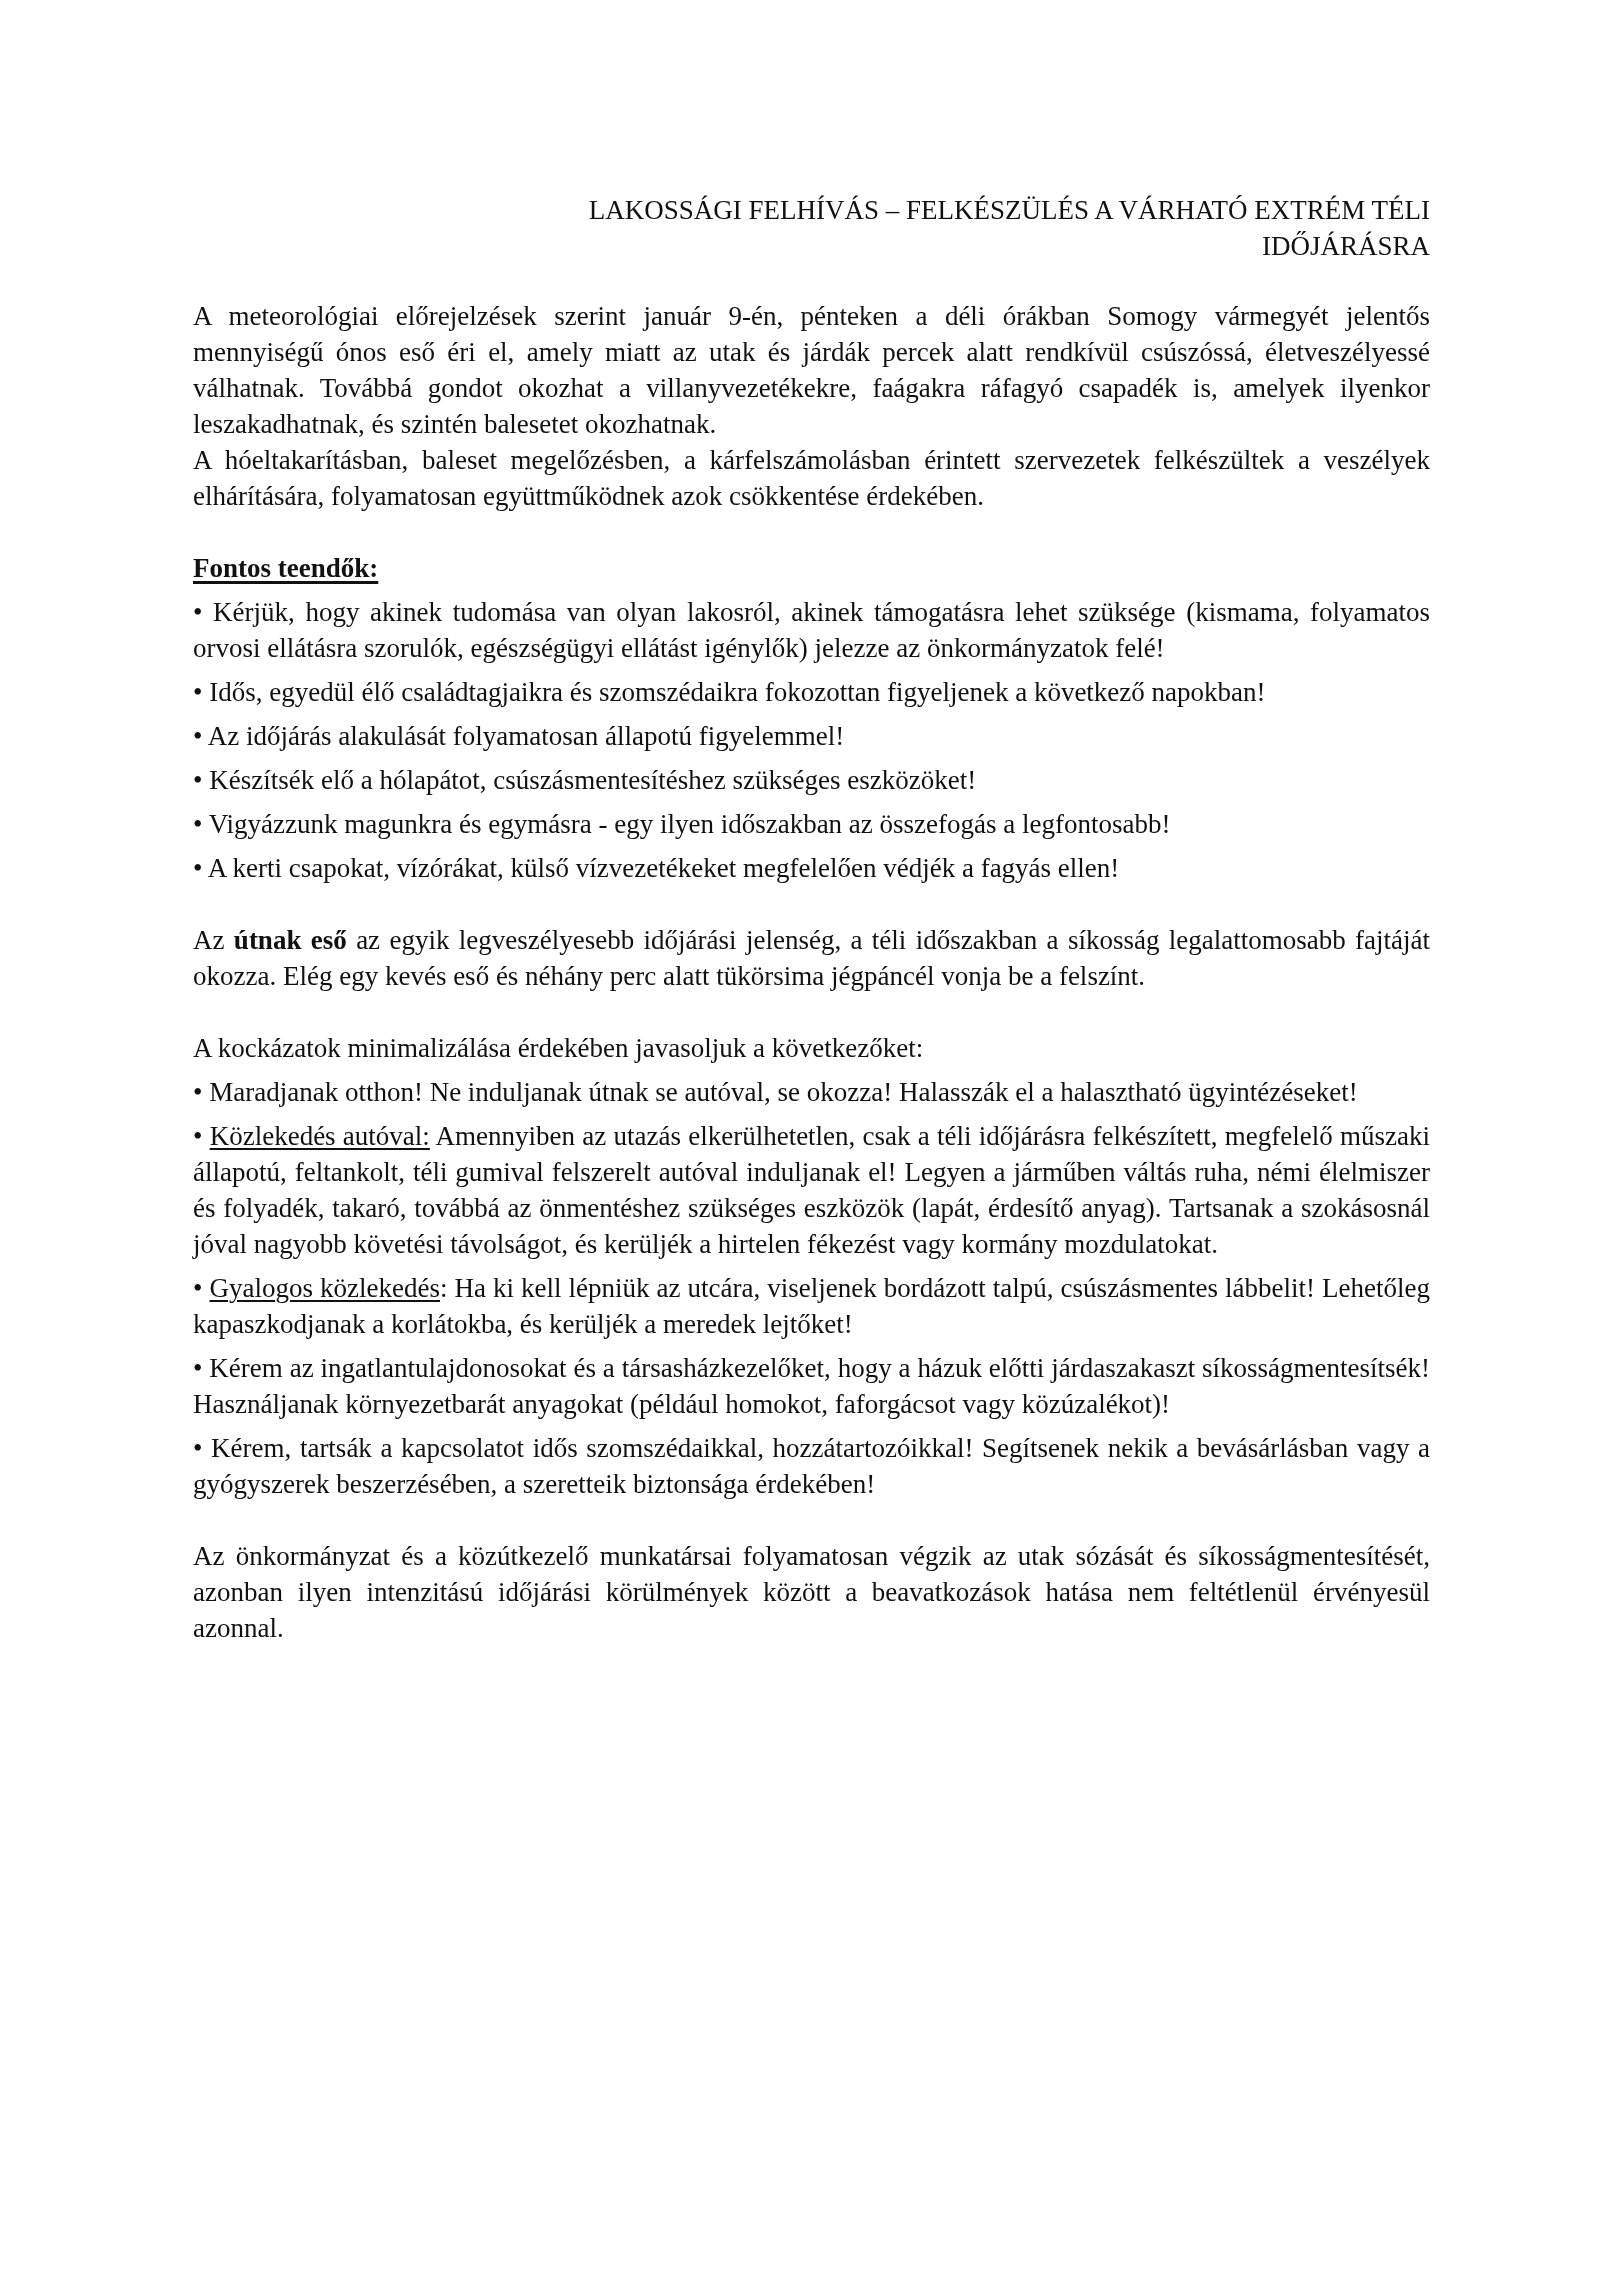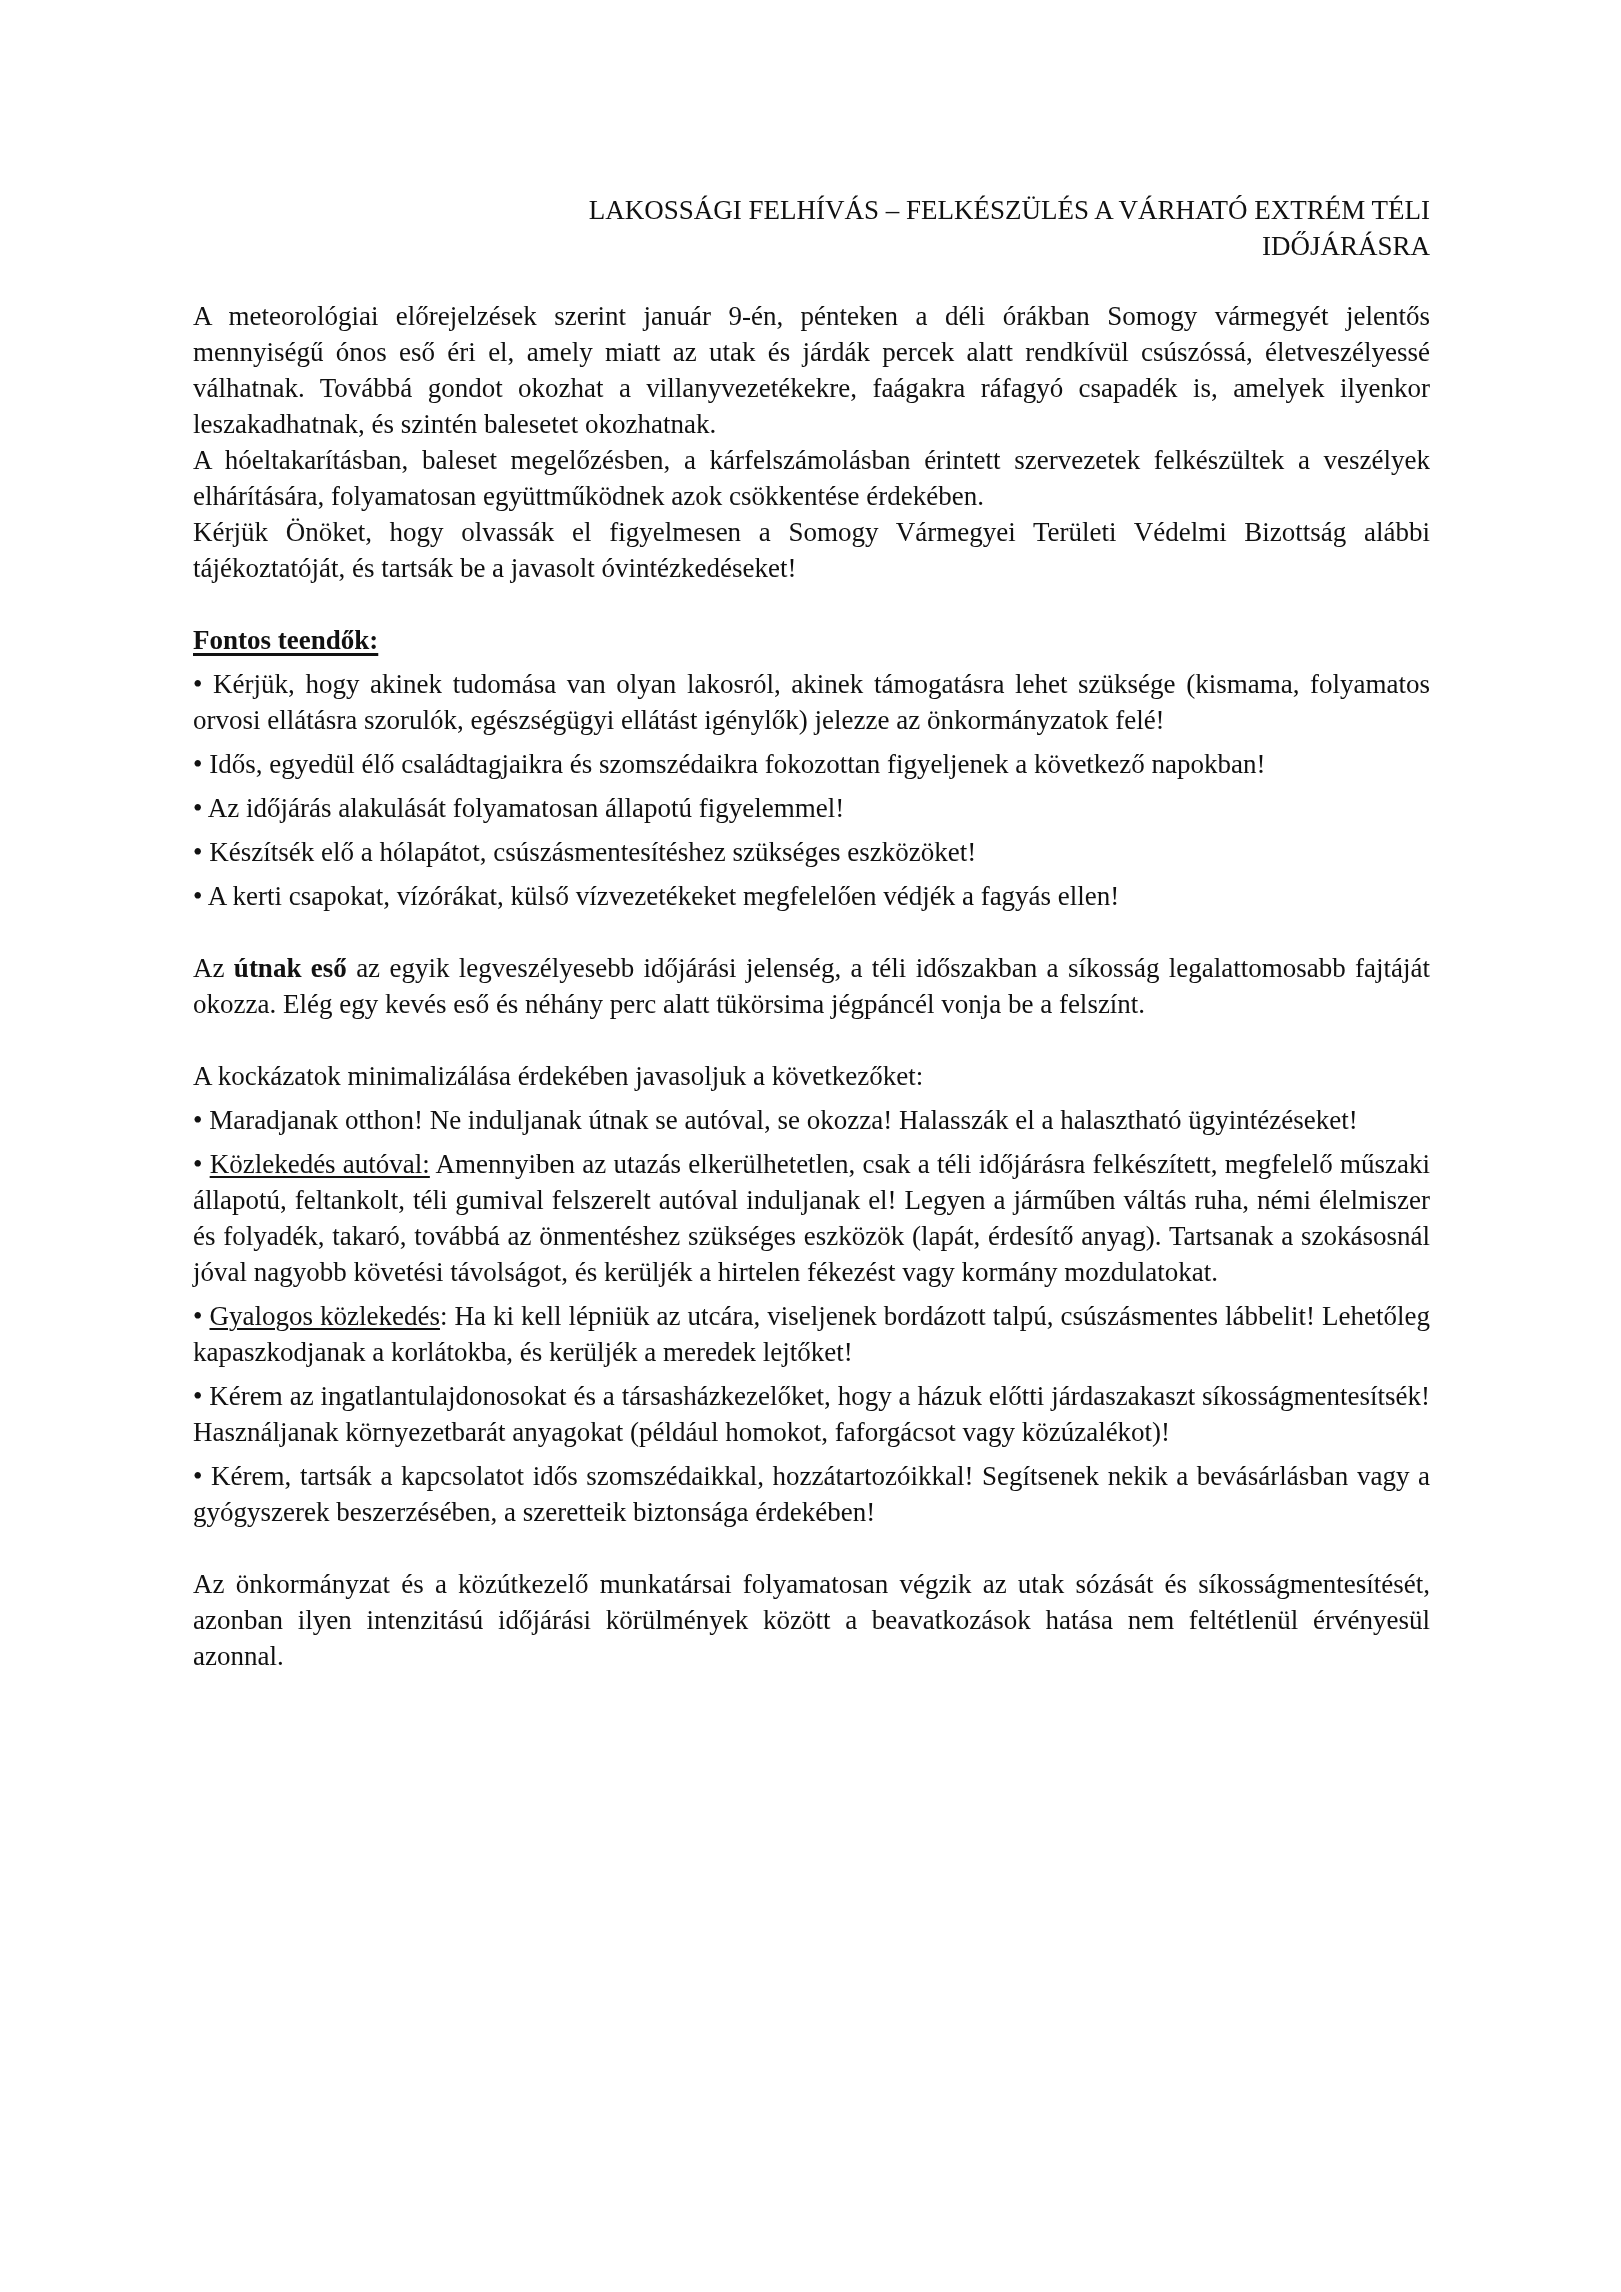--- a/index.html
+++ b/index.html
@@ -40,31 +40,31 @@
 <div class="page">
 
   <h1 class="title">
     <span>LAKOSSÁGI FELHÍVÁS – FELKÉSZÜLÉS A VÁRHATÓ EXTRÉM TÉLI</span>
     <span>IDŐJÁRÁSRA</span>
   </h1>
 
   <section>
     <p>A meteorológiai előrejelzések szerint január 9-én, pénteken a déli órákban Somogy vármegyét jelentős mennyiségű ónos eső éri el, amely miatt az utak és járdák percek alatt rendkívül csúszóssá, életveszélyessé válhatnak. Továbbá gondot okozhat a villanyvezetékekre, faágakra ráfagyó csapadék is, amelyek ilyenkor leszakadhatnak, és szintén balesetet okozhatnak.</p>
     <p>A hóeltakarításban, baleset megelőzésben, a kárfelszámolásban érintett szervezetek felkészültek a veszélyek elhárítására, folyamatosan együttműködnek azok csökkentése érdekében.</p>
-    <p>Kérjük Önöket, hogy olvassák el figyelmesen a Somogy Vármegyei Területi Védelmi Bizottság alábbi tájékoztatóját, és tartsák be a javasolt óvintézkedéseket!</p>
   </section>
 
   <div class="blank"></div>
 
   <section>
     <p class="heading">Fontos teendők:</p>
     <p class="bullet-item">• Kérjük, hogy akinek tudomása van olyan lakosról, akinek támogatásra lehet szüksége (kismama, folyamatos orvosi ellátásra szorulók, egészségügyi ellátást igénylők) jelezze az önkormányzatok felé!</p>
     <p class="bullet-item">• Idős, egyedül élő családtagjaikra és szomszédaikra fokozottan figyeljenek a következő napokban!</p>
     <p class="bullet-item">• Az időjárás alakulását folyamatosan állapotú figyelemmel!</p>
     <p class="bullet-item">• Készítsék elő a hólapátot, csúszásmentesítéshez szükséges eszközöket!</p>
+    <p class="bullet-item">• Vigyázzunk magunkra és egymásra - egy ilyen időszakban az összefogás a legfontosabb!</p>
     <p class="bullet-item">• A kerti csapokat, vízórákat, külső vízvezetékeket megfelelően védjék a fagyás ellen!</p>
   </section>
 
   <div class="blank"></div>
 
   <p><span>Az </span><span class="b">útnak eső</span><span> az egyik legveszélyesebb időjárási jelenség, a téli időszakban a síkosság legalattomosabb fajtáját okozza. Elég egy kevés eső és néhány perc alatt tükörsima jégpáncél vonja be a felszínt.</span></p>
 
   <div class="blank"></div>
 
   <section>

